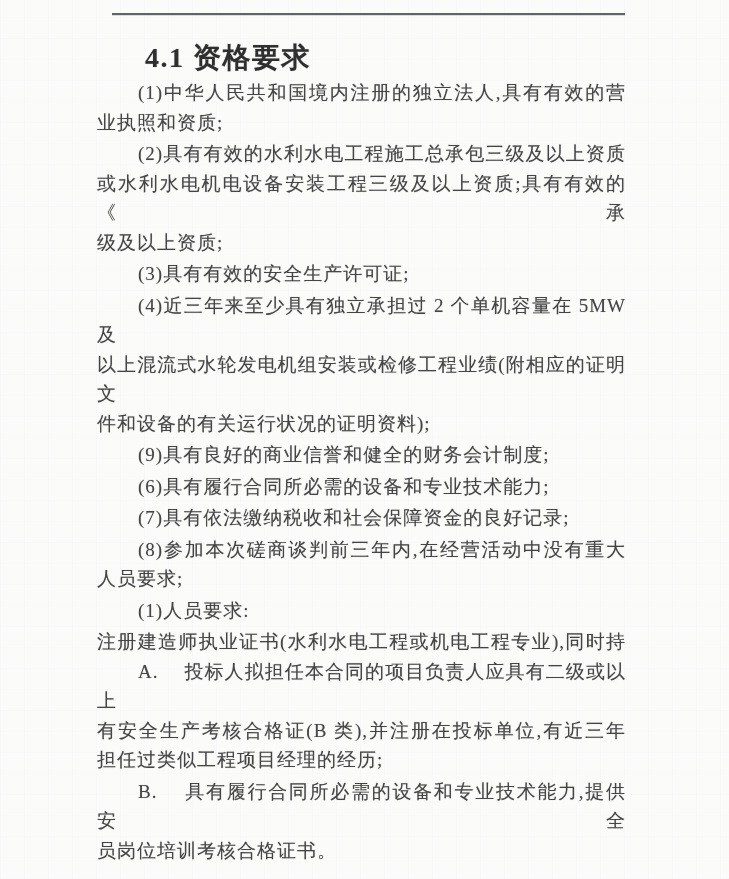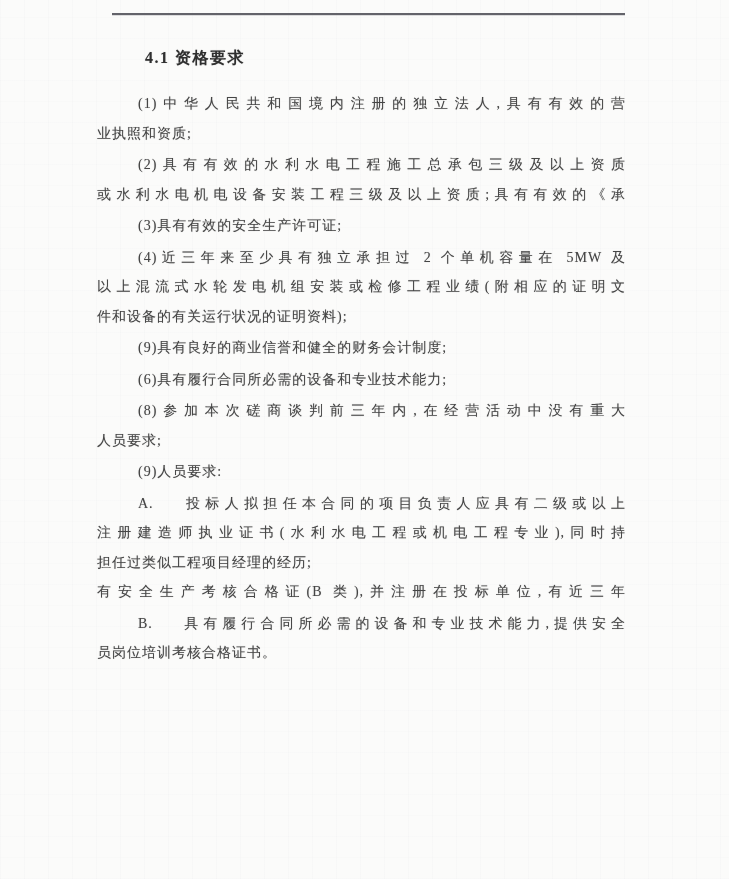--- a/index.html
+++ b/index.html
@@ -32,35 +32,35 @@
     background: #63636a;
     box-shadow: 0 0.5px 0.5px rgba(99,99,106,0.4);
   }
   .content {
     position: absolute;
     left: 97px;
     top: 42px;
     width: 529px;
   }
   .doc-title {
-    font-size: 16px;
+    font-size: 28px;
     line-height: 32px;
     font-weight: 700;
     color: #2f2f2f;
     padding-left: 48px;
     letter-spacing: 1.5px;
-    margin-bottom: 15px;
+    margin-bottom: 4px;
     text-shadow: 0 0 1px rgba(47,47,47,0.30);
     white-space: nowrap;
   }
   .para {
     margin: 0 0 2px 0;
   }
   .line {
-    font-size: 14px;
+    font-size: 19px;
     line-height: 29.5px;
     color: #454545;
     letter-spacing: 1px;
     text-shadow: 0 0 1px rgba(69,69,69,0.32);
     white-space: nowrap;
   }
   .line.indent {
     text-indent: 41px;
   }
   .line.just {
@@ -81,55 +81,59 @@
     <div class="doc-title">4.1 资格要求</div>
 
     <div class="para">
       <div class="line indent just">(1)中华人民共和国境内注册的独立法人,具有有效的营</div>
       <div class="line">业执照和资质;</div>
     </div>
 
     <div class="para">
       <div class="line indent just">(2)具有有效的水利水电工程施工总承包三级及以上资质</div>
       <div class="line just">或水利水电机电设备安装工程三级及以上资质;具有有效的《承</div>
+      <div class="line">级及以上资质;</div>
     </div>
 
     <div class="para">
       <div class="line indent">(3)具有有效的安全生产许可证;</div>
     </div>
 
     <div class="para">
       <div class="line indent just">(4)近三年来至少具有独立承担过 2 个单机容量在 5MW 及</div>
       <div class="line just">以上混流式水轮发电机组安装或检修工程业绩(附相应的证明文</div>
       <div class="line">件和设备的有关运行状况的证明资料);</div>
     </div>
 
     <div class="para">
       <div class="line indent">(9)具有良好的商业信誉和健全的财务会计制度;</div>
     </div>
 
     <div class="para">
       <div class="line indent">(6)具有履行合同所必需的设备和专业技术能力;</div>
     </div>
 
+    <div class="para">
+      <div class="line indent">(7)具有依法缴纳税收和社会保障资金的良好记录;</div>
+    </div>
 
     <div class="para">
       <div class="line indent just">(8)参加本次磋商谈判前三年内,在经营活动中没有重大</div>
       <div class="line">人员要求;</div>
     </div>
 
     <div class="para">
-      <div class="line indent">(9)人员要求:</div>
+      <div class="line indent">(1)人员要求:</div>
     </div>
 
     <div class="para">
+      <div class="line just">注册建造师执业证书(水利水电工程或机电工程专业),同时持</div>
       <div class="line indent just">A.　 投标人拟担任本合同的项目负责人应具有二级或以上</div>
-      <div class="line just">注册建造师执业证书(水利水电工程或机电工程专业),同时持</div>
+      <div class="line just">有安全生产考核合格证(B 类),并注册在投标单位,有近三年</div>
       <div class="line">担任过类似工程项目经理的经历;</div>
-      <div class="line just">有安全生产考核合格证(B 类),并注册在投标单位,有近三年</div>
     </div>
 
     <div class="para">
       <div class="line indent just">B.　 具有履行合同所必需的设备和专业技术能力,提供安全</div>
       <div class="line">员岗位培训考核合格证书。</div>
     </div>
 
   </div>
 </div>
 

